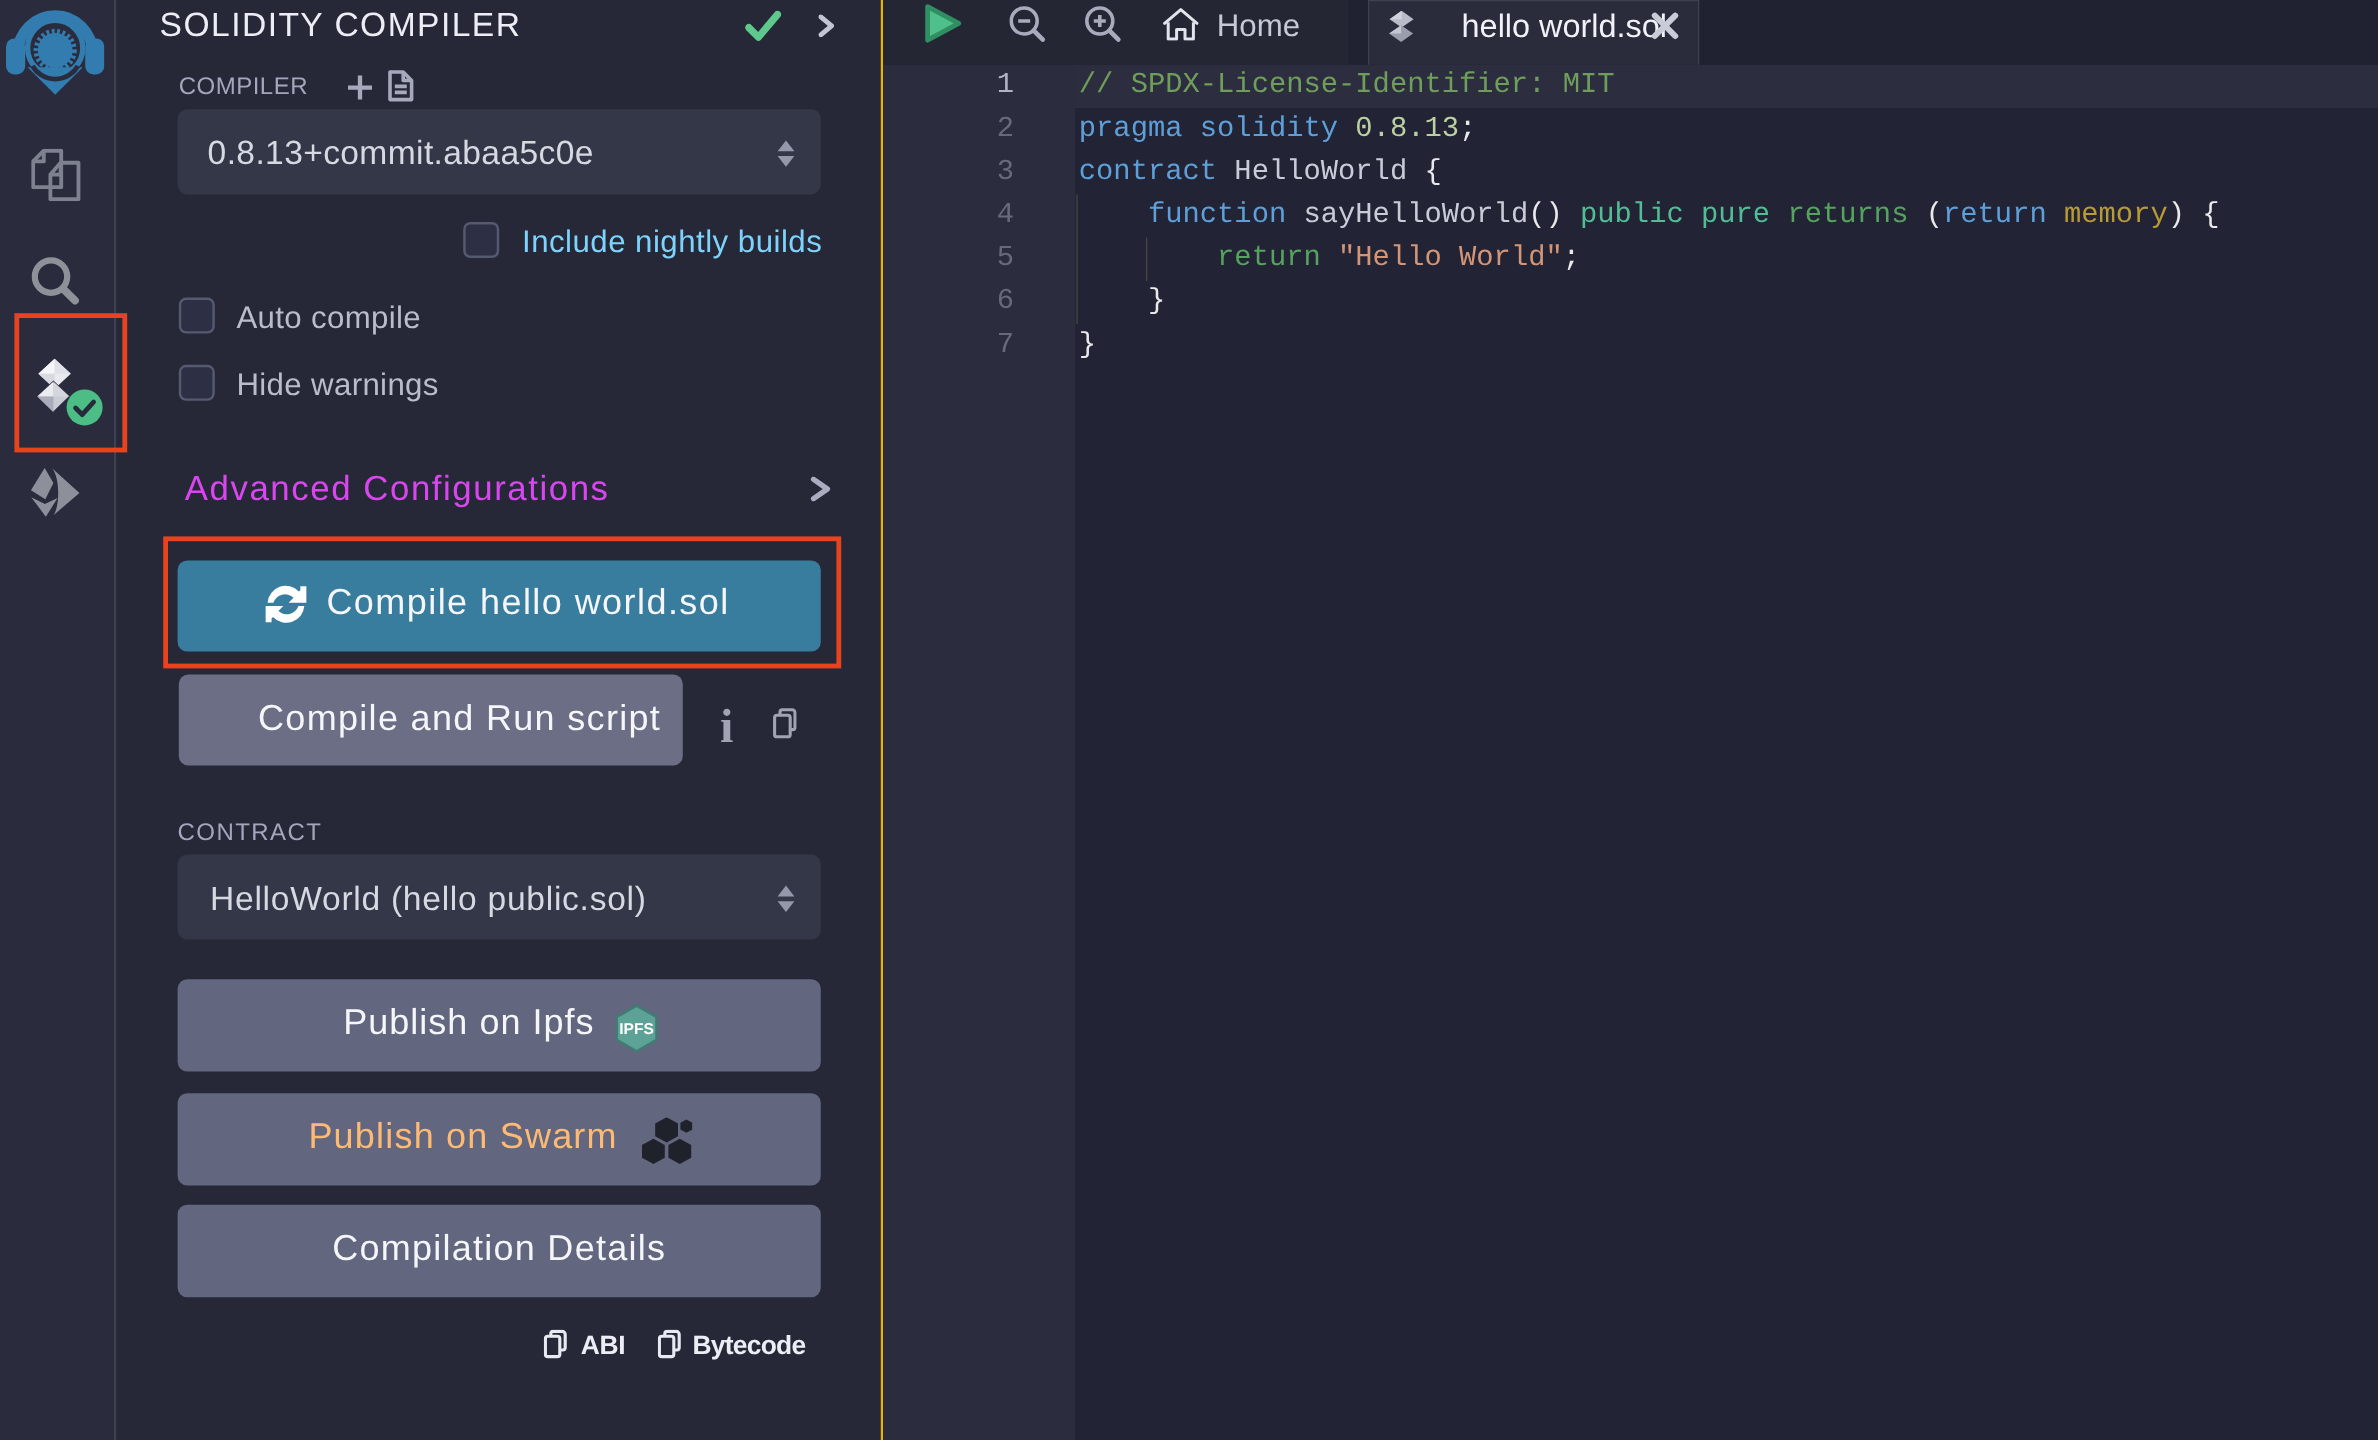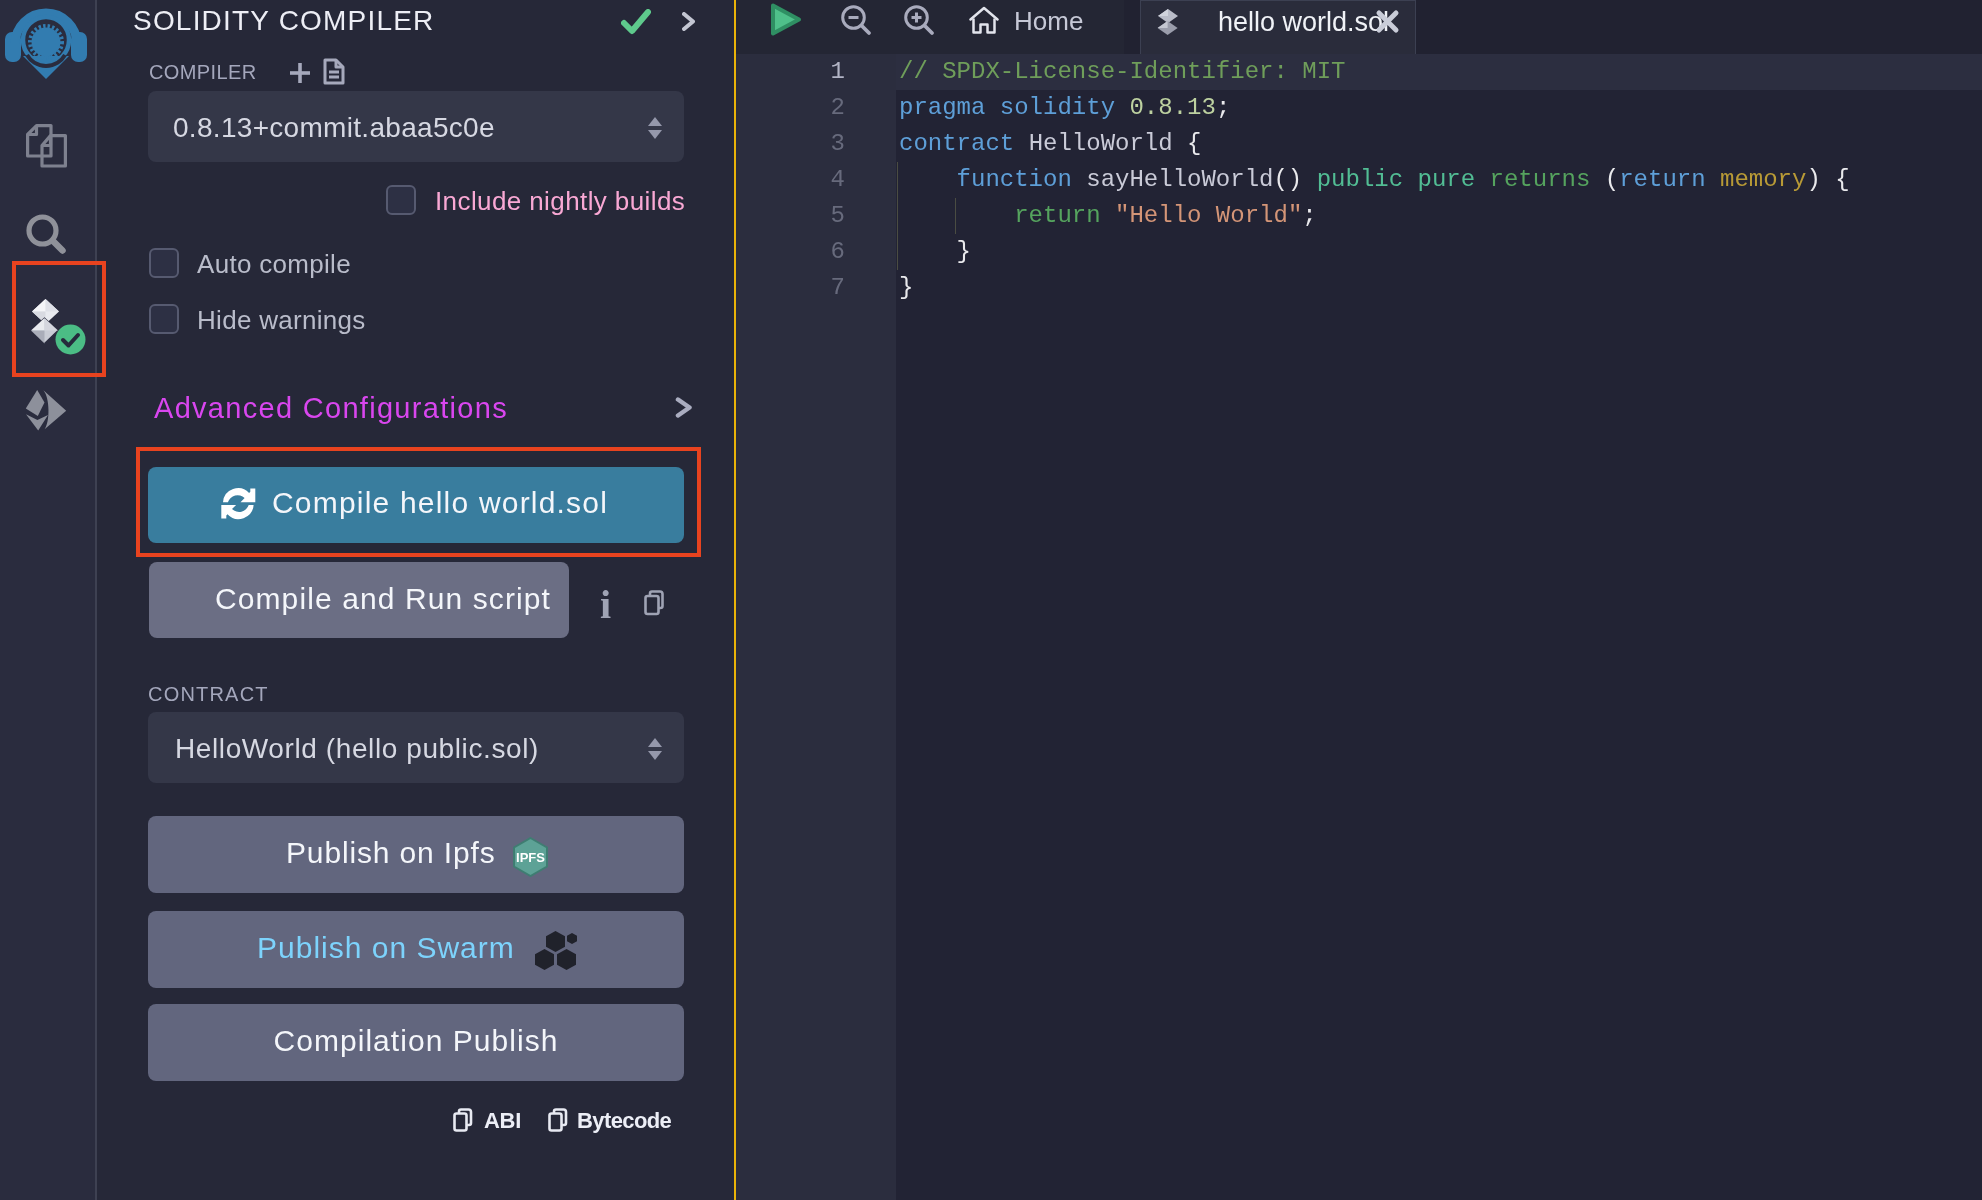--- a/index.html
+++ b/index.html
@@ -87,21 +87,21 @@
     <line x1="6" y1="14" x2="16" y2="14" stroke="#a6a9bc" stroke-width="3"></line>
     <line x1="6" y1="19" x2="16" y2="19" stroke="#a6a9bc" stroke-width="3"></line>
   </svg>
 
   <div class="abs" style="left:49px;top:91px;width:536px;height:71px;background:#343748;border-radius:8px;"></div>
   <div class="abs" style="left:74px;top:112px;font-size:28px;letter-spacing:0.3px;color:#d6d8e2;">0.8.13+commit.abaa5c0e</div>
   <div class="abs" style="left:549px;top:117px;width:0;height:0;border-left:7px solid transparent;border-right:7px solid transparent;border-bottom:9px solid #9598ab;"></div>
   <div class="abs" style="left:549px;top:130px;width:0;height:0;border-left:7px solid transparent;border-right:7px solid transparent;border-top:9px solid #9598ab;"></div>
 
   <div class="abs" style="left:287px;top:185px;width:30px;height:30px;background:#2d3044;border:2px solid #565a70;border-radius:6px;"></div>
-  <div class="abs" style="left:336px;top:186px;font-size:26px;letter-spacing:0.4px;color:#f9a8d4;">Include nightly builds</div>
+  <div class="abs" style="left:336px;top:186px;font-size:26px;letter-spacing:0.4px;color:#7dd3fc;">Include nightly builds</div>
 
   <div class="abs" style="left:50px;top:248px;width:30px;height:30px;background:#2d3044;border:2px solid #565a70;border-radius:6px;"></div>
   <div class="abs" style="left:98px;top:249px;font-size:26px;letter-spacing:0.3px;color:#b9bcca;">Auto compile</div>
 
   <div class="abs" style="left:50px;top:304px;width:30px;height:30px;background:#2d3044;border:2px solid #565a70;border-radius:6px;"></div>
   <div class="abs" style="left:98px;top:305px;font-size:26px;letter-spacing:0.3px;color:#b9bcca;">Hide warnings</div>
 
   <div class="abs" style="left:55px;top:392px;font-size:29px;letter-spacing:1.3px;color:#d946ef;">Advanced Configurations</div>
   <svg class="abs" style="left:576px;top:397px" width="18" height="21" viewBox="0 0 18 21">
     <path d="M3 2.5 L14.5 10.5 L3 18.5" fill="none" stroke="#aaadc0" stroke-width="4.5" stroke-linecap="round" stroke-linejoin="round"></path>
@@ -129,32 +129,32 @@
   <div class="abs" style="left:549px;top:751px;width:0;height:0;border-left:7px solid transparent;border-right:7px solid transparent;border-top:9px solid #9598ab;"></div>
 
   <div class="abs" style="left:49px;top:816px;width:536px;height:77px;background:#62667e;border-radius:8px;"></div>
   <div class="abs" style="left:187px;top:836px;font-size:30px;letter-spacing:0.85px;color:#f4f6fa;">Publish on Ipfs</div>
   <svg class="abs" style="left:414px;top:837px" width="35" height="40" viewBox="0 0 35 40">
     <polygon points="17.5,1 34,10.5 34,29.5 17.5,39 1,29.5 1,10.5" fill="#5da296" stroke="#3f7d72" stroke-width="2"></polygon>
     <text x="17.5" y="25" font-size="13" font-weight="bold" fill="#fff" text-anchor="middle" font-family="Liberation Sans">IPFS</text>
   </svg>
 
   <div class="abs" style="left:49px;top:911px;width:536px;height:77px;background:#62667e;border-radius:8px;"></div>
-  <div class="abs" style="left:158px;top:931px;font-size:30px;letter-spacing:1.0px;color:#7dd3fc;">Publish on Swarm</div>
+  <div class="abs" style="left:158px;top:931px;font-size:30px;letter-spacing:1.0px;color:#fdba74;">Publish on Swarm</div>
   <svg class="abs" style="left:436px;top:931px" width="42" height="41" viewBox="0 0 42 41">
     <g fill="#20222b">
       <polygon points="20.5,0 30,5.2 30,15.8 20.5,21 11,15.8 11,5.2"></polygon>
       <polygon points="9.5,18 19,23.2 19,33.8 9.5,39 0,33.8 0,23.2"></polygon>
       <polygon points="31.5,18 41,23.2 41,33.8 31.5,39 22,33.8 22,23.2"></polygon>
       <polygon points="37,2 42,4.7 42,10.2 37,13 32,10.2 32,4.7"></polygon>
     </g>
   </svg>
 
   <div class="abs" style="left:49px;top:1004px;width:536px;height:77px;background:#62667e;border-radius:8px;"></div>
-  <div class="abs" style="left:49px;top:1024px;width:536px;text-align:center;font-size:30px;letter-spacing:1.05px;color:#f4f6fa;">Compilation Publish</div>
+  <div class="abs" style="left:49px;top:1024px;width:536px;text-align:center;font-size:30px;letter-spacing:1.05px;color:#f4f6fa;">Compilation Details</div>
 
   <svg class="abs" style="left:354px;top:1108px" width="20" height="25" viewBox="0 0 20 25">
     <rect x="1.5" y="5.5" width="12" height="17" rx="2" fill="none" stroke="#e8eaf2" stroke-width="2.6"></rect>
     <path d="M6 5.5 V3.5 A2 2 0 0 1 8 1.5 H15.5 A2.5 2.5 0 0 1 18 4 V15 A2 2 0 0 1 16 17 H14" fill="none" stroke="#e8eaf2" stroke-width="2.6"></path>
   </svg>
   <div class="abs" style="left:385px;top:1108px;font-size:22px;font-weight:bold;letter-spacing:-0.3px;color:#eceef6;">ABI</div>
   <svg class="abs" style="left:449px;top:1108px" width="20" height="25" viewBox="0 0 20 25">
     <rect x="1.5" y="5.5" width="12" height="17" rx="2" fill="none" stroke="#e8eaf2" stroke-width="2.6"></rect>
     <path d="M6 5.5 V3.5 A2 2 0 0 1 8 1.5 H15.5 A2.5 2.5 0 0 1 18 4 V15 A2 2 0 0 1 16 17 H14" fill="none" stroke="#e8eaf2" stroke-width="2.6"></path>
   </svg>

